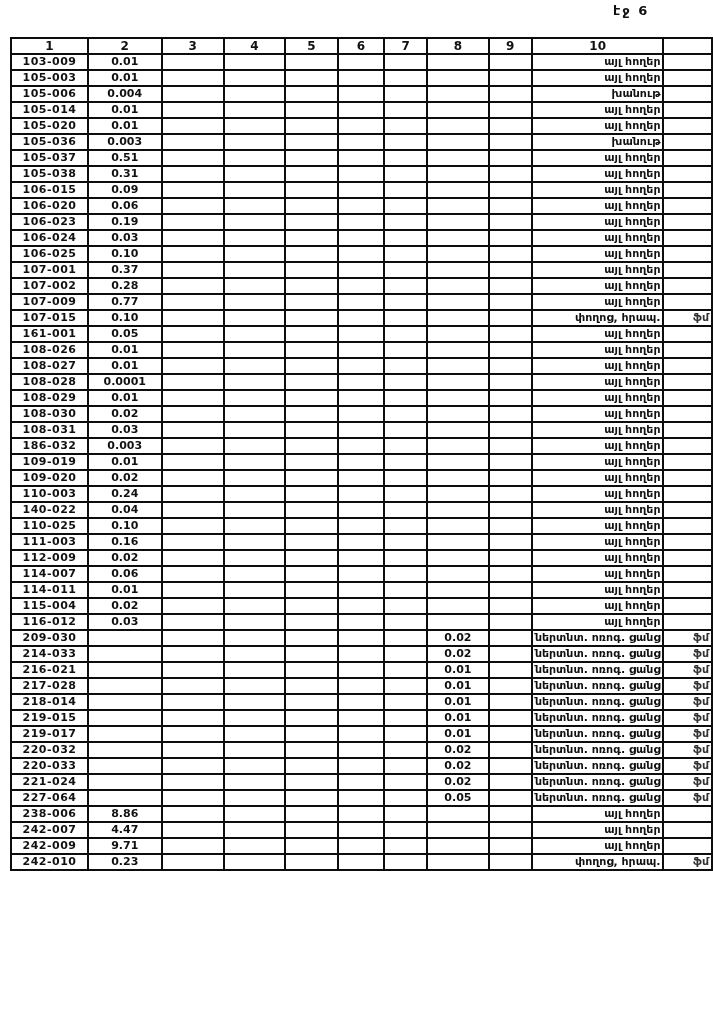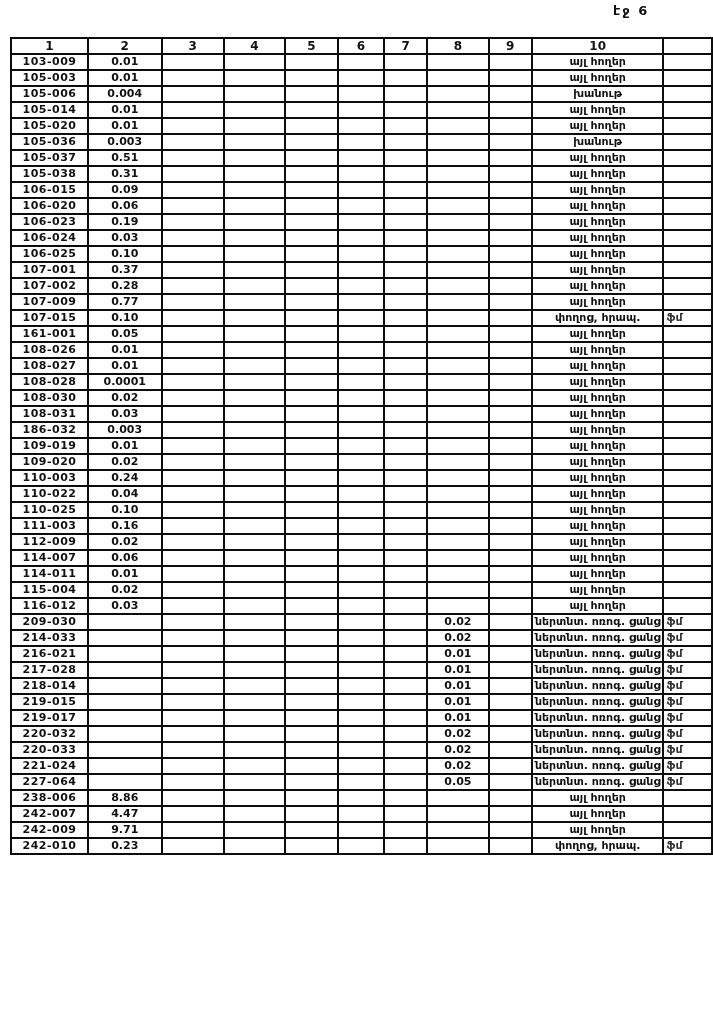--- a/index.html
+++ b/index.html
@@ -25,25 +25,25 @@
     font-size:11px;
     font-weight:bold;
     line-height:14px;
     white-space:nowrap;
     overflow:hidden;
     font-family:"DejaVu Sans","Liberation Sans",sans-serif;
   }
   table.doc th{font-size:12px;text-align:center;height:13px;}
   td.code{text-align:center;padding-left:5px;letter-spacing:0.5px;}
   td.v2, td.v8{text-align:center;}
-  td.use{text-align:center;padding-left:3px;font-size:10.5px;}
+  td.use{text-align:right;padding-left:3px;font-size:10.5px;}
   th.ann, td.ann{
     border:none;background:#fff;
     font-size:8px;font-weight:normal;color:#333;
-    text-align:left;padding-left:7px;line-height:14px;
+    text-align:right;padding-left:7px;line-height:14px;
   }
   
   td.empty{background:
     linear-gradient(to top,#fff 0,#fff 100%);
   }
 </style>
 </head>
 <body>
 
 <div class="page">
@@ -346,20 +346,33 @@
           <td class="empty"></td>
           <td class="empty"></td>
           <td class="empty"></td>
           <td class="empty"></td>
           <td class="v8"></td>
           <td class="empty"></td>
           <td class="use">այլ հողեր</td>
           <td class="ann"></td>
         </tr>
         <tr>
+          <td class="code">108-029</td>
+          <td class="v2">0.01</td>
+          <td class="empty"></td>
+          <td class="empty"></td>
+          <td class="empty"></td>
+          <td class="empty"></td>
+          <td class="empty"></td>
+          <td class="v8"></td>
+          <td class="empty"></td>
+          <td class="use">այլ հողեր</td>
+          <td class="ann"></td>
+        </tr>
+        <tr>
           <td class="code">108-030</td>
           <td class="v2">0.02</td>
           <td class="empty"></td>
           <td class="empty"></td>
           <td class="empty"></td>
           <td class="empty"></td>
           <td class="empty"></td>
           <td class="v8"></td>
           <td class="empty"></td>
           <td class="use">այլ հողեր</td>
@@ -424,21 +437,21 @@
           <td class="empty"></td>
           <td class="empty"></td>
           <td class="empty"></td>
           <td class="empty"></td>
           <td class="v8"></td>
           <td class="empty"></td>
           <td class="use">այլ հողեր</td>
           <td class="ann"></td>
         </tr>
         <tr>
-          <td class="code">110-022</td>
+          <td class="code">140-022</td>
           <td class="v2">0.04</td>
           <td class="empty"></td>
           <td class="empty"></td>
           <td class="empty"></td>
           <td class="empty"></td>
           <td class="empty"></td>
           <td class="v8"></td>
           <td class="empty"></td>
           <td class="use">այլ հողեր</td>
           <td class="ann"></td>

